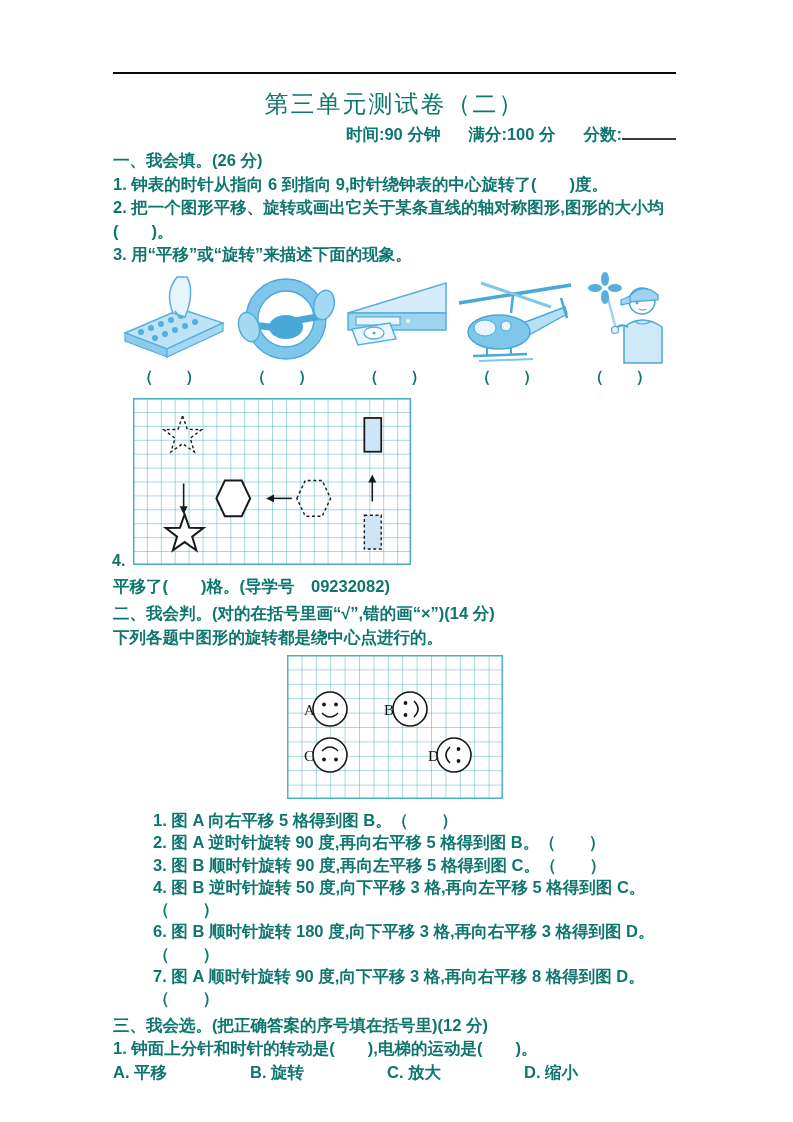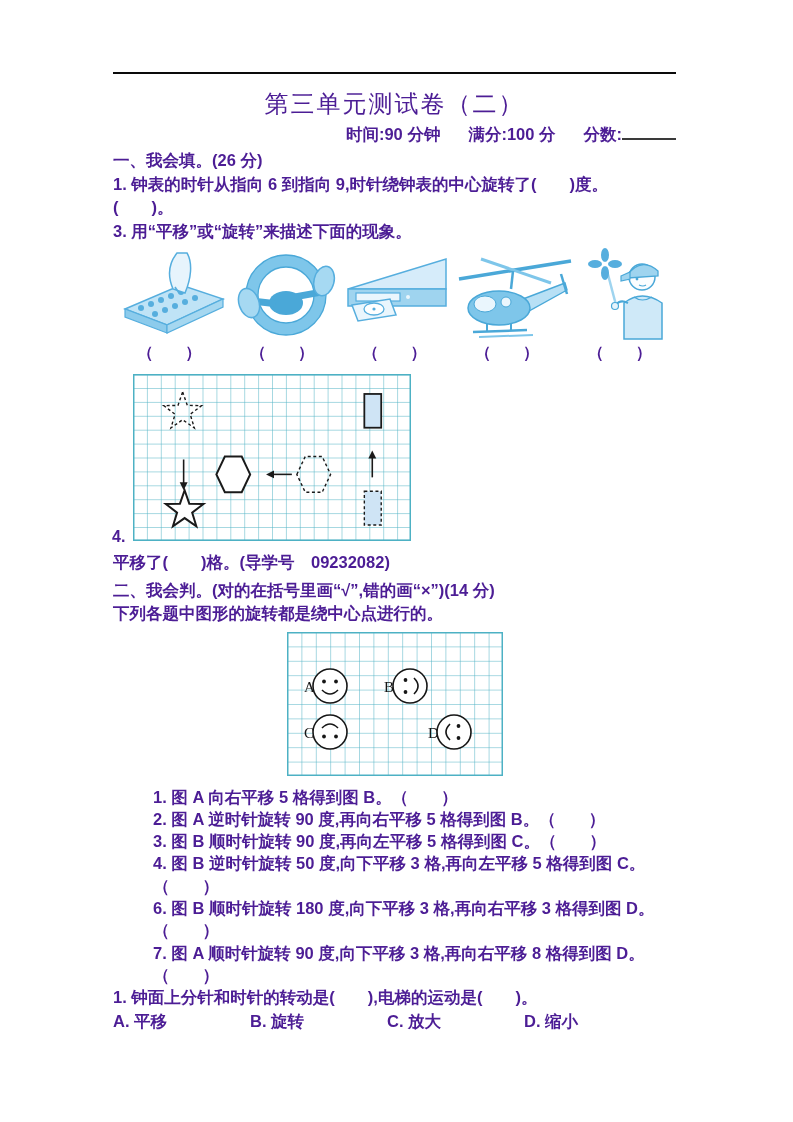--- a/index.html
+++ b/index.html
@@ -1,17 +1,17 @@
 <!DOCTYPE html>
 <html><head>
 <meta charset="utf-8">
 <style>
   html,body{margin:0;padding:0;background:#fff;}
   .page{position:relative;width:793px;height:1122px;background:#ffffff;overflow:hidden;
-        font-family:"Liberation Sans","DejaVu Sans",sans-serif;color:#4c1d95;}
+        font-family:"Liberation Sans","DejaVu Sans",sans-serif;color:#0f766e;}
   .content{position:absolute;left:113px;top:0;width:563px;}
   .top-rule{margin-top:72px;border-top:2.4px solid #0a0a0a;height:0;}
   .paper-title{margin:14px 0 2px 0;text-align:center;font-family:"Liberation Serif","DejaVu Serif",serif;
         font-weight:500;font-size:24px;letter-spacing:2px;}
   .meta-row{display:flex;justify-content:flex-end;align-items:flex-end;gap:28px;
         font-weight:700;font-size:16.5px;line-height:22px;}
   .score-line{display:inline-block;width:54px;border-bottom:2px solid #3a3a3a;height:16px;}
   .p{margin:0;font-size:16.5px;line-height:23.5px;font-weight:600;}
   .heading{margin-top:4px;}
   .illus-row{display:flex;justify-content:space-between;align-items:flex-end;height:94px;margin:4px 0 0 6px;}
@@ -37,20 +37,21 @@
     <div class="paper-title">第三单元测试卷（二）</div>
 
     <div class="meta-row">
       <span>时间:90 分钟</span>
       <span>满分:100 分</span>
       <span><span>分数:</span><span class="score-line"></span></span>
     </div>
 
     <p class="p heading">一、我会填。(26 分)</p>
     <p class="p">1. 钟表的时针从指向 6 到指向 9,时针绕钟表的中心旋转了(　　)度。</p>
+    <p class="p">2. 把一个图形平移、旋转或画出它关于某条直线的轴对称图形,图形的大小均</p>
     <p class="p">(　　)。</p>
     <p class="p">3. 用“平移”或“旋转”来描述下面的现象。</p>
 
     <div class="illus-row">
 
       <svg width="112" height="94" viewBox="0 0 112 94">
         <polygon points="6,62 62,38 104,52 48,78" fill="#bfe3f6" stroke="#56aede" stroke-width="1.5"></polygon>
         <polygon points="6,62 48,78 48,86 6,70" fill="#8ccbec" stroke="#56aede" stroke-width="1.2"></polygon>
         <polygon points="48,78 104,52 104,60 48,86" fill="#a5d7f0" stroke="#56aede" stroke-width="1.2"></polygon>
         <g fill="#56aede">
@@ -207,20 +208,21 @@
 
     <div class="items">
       <p class="p">1. 图 A 向右平移 5 格得到图 B。（　　）</p>
       <p class="p">2. 图 A 逆时针旋转 90 度,再向右平移 5 格得到图 B。（　　）</p>
       <p class="p">3. 图 B 顺时针旋转 90 度,再向左平移 5 格得到图 C。（　　）</p>
       <p class="p">4. 图 B 逆时针旋转 50 度,向下平移 3 格,再向左平移 5 格得到图 C。　（　　）</p>
       <p class="p">6. 图 B 顺时针旋转 180 度,向下平移 3 格,再向右平移 3 格得到图 D。　（　　）</p>
       <p class="p">7. 图 A 顺时针旋转 90 度,向下平移 3 格,再向右平移 8 格得到图 D。　（　　）</p>
     </div>
 
+    <p class="p heading">三、我会选。(把正确答案的序号填在括号里)(12 分)</p>
     <p class="p">1. 钟面上分针和时针的转动是(　　),电梯的运动是(　　)。</p>
     <div class="options-row">
       <span>A. 平移</span>
       <span>B. 旋转</span>
       <span>C. 放大</span>
       <span>D. 缩小</span>
     </div>
 
   </div>
 </div>

